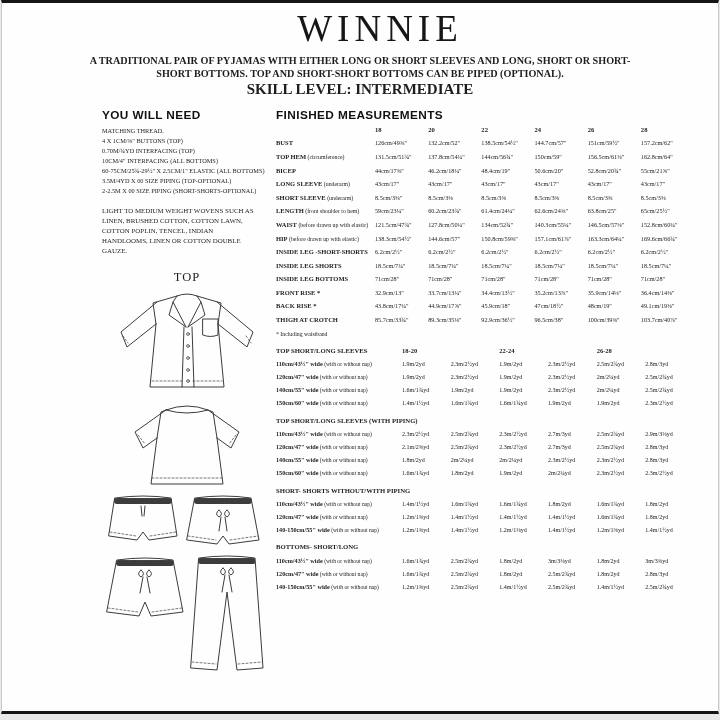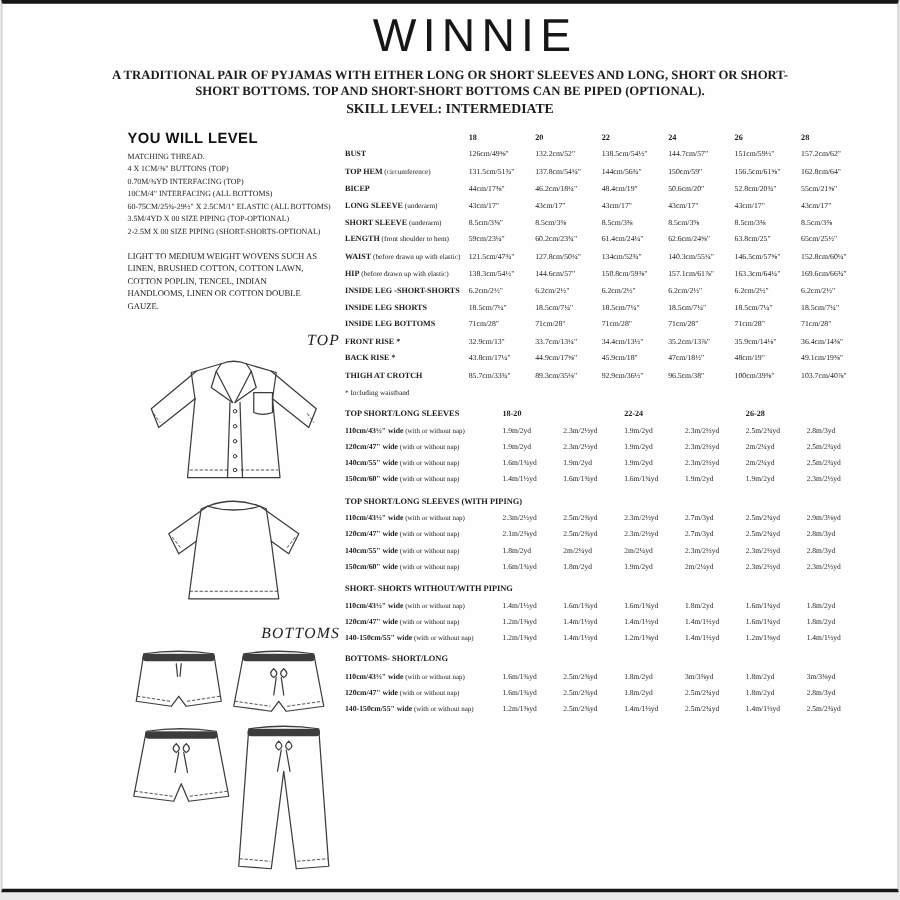--- a/index.html
+++ b/index.html
@@ -3,33 +3,33 @@
 <meta charset="utf-8">
 <style>
   html,body{margin:0;padding:0;background:#e9e9e9;}
   .page{position:relative;width:718px;height:714px;margin:0 auto;background:#fefefe;
     border-top:3px solid #161616;border-bottom:3px solid #161616;
     border-left:1px solid #c9c9c9;border-right:1px solid #c9c9c9;
     box-sizing:border-box;overflow:hidden;color:#1d1d1d;
     font-family:"Liberation Serif",serif;}
   
   .hdr{text-align:center;padding-top:7px;}
-  .title{font-family:Liberation Sans, sans-serif;font-weight:400;font-size:37px;
+  .title{font-family:Liberation Serif, serif;font-weight:400;font-size:37px;
     letter-spacing:5px;line-height:1.05;margin:0;color:#161616;padding-left:40px;}
   .desc{font-weight:700;font-size:10.2px;line-height:1.32;max-width:572px;margin:5px auto 0;font-family:Liberation Serif, serif;}
-  .skill{font-weight:700;font-size:11px;margin:0;}
+  .skill{font-weight:700;font-size:15px;margin:0;}
   
   .main{display:flex;padding:10px 24px 0 100px;}
   .left{flex:0 0 170px;}
   .right{flex:1;padding-left:4px;}
   .h2{font-family:"Liberation Sans",sans-serif;font-weight:700;font-size:11.8px;
     letter-spacing:.4px;margin:0 0 4px 0;color:#111;}
   .ywn{list-style:none;margin:2px 0 10px 0;padding:0;font-size:6.3px;line-height:1.6;}
   .fabric-p{font-size:6.9px;line-height:1.45;margin:2px 0 6px 0;width:152px;}
-  .illus-label{font-size:12.5px;letter-spacing:1px;text-align:right;margin:14px 0 1px 0;font-style:italic;}
+  .illus-label{font-size:12.5px;letter-spacing:1px;text-align:center;margin:14px 0 1px 0;}
   .illus{display:block;margin:0 auto;}
   svg{stroke:#3c3c3c;fill:none;stroke-width:1;stroke-linejoin:round;stroke-linecap:round;}
   .dash{stroke-dasharray:2,2;stroke-width:.7;}
   .gather{stroke-width:6;stroke-dasharray:.8,1.8;}
   .btn{fill:#fefefe;stroke-width:.8;}
   
   .fm{margin-top:4px;}
   .fm-row{display:flex;align-items:baseline;height:13.6px;}
   .fm-label{flex:0 0 99px;font-size:6.5px;font-weight:700;white-space:nowrap;}
   .fm-note{font-weight:400;font-size:5.8px;}
@@ -56,21 +56,21 @@
 
   <div class="hdr">
     <h1 class="title">WINNIE</h1>
     <p class="desc">A TRADITIONAL PAIR OF PYJAMAS WITH EITHER LONG OR SHORT SLEEVES AND LONG, SHORT OR SHORT-SHORT BOTTOMS. TOP AND SHORT-SHORT BOTTOMS CAN BE PIPED (OPTIONAL).</p>
     <p class="skill">SKILL LEVEL:  INTERMEDIATE</p>
   </div>
 
   <div class="main">
 
     <div class="left">
-      <div class="h2">YOU WILL LEVEL</div>
+      <div class="h2">YOU WILL NEED</div>
       <ul class="ywn" id="ywn-list">
           <li class="ywn-item">MATCHING THREAD.</li>
           <li class="ywn-item">4 X 1CM/⅜" BUTTONS (TOP)</li>
           <li class="ywn-item">0.70M/¾YD INTERFACING (TOP)</li>
           <li class="ywn-item">10CM/4" INTERFACING (ALL BOTTOMS)</li>
           <li class="ywn-item">60-75CM/25¾-29½" X 2.5CM/1" ELASTIC (ALL BOTTOMS)</li>
           <li class="ywn-item">3.5M/4YD X 00 SIZE PIPING (TOP-OPTIONAL)</li>
           <li class="ywn-item">2-2.5M X 00 SIZE PIPING (SHORT-SHORTS-OPTIONAL)</li>
         </ul>
 
@@ -100,21 +100,20 @@
       <svg class="illus" width="132" height="92" viewBox="0 0 132 92">
         <path d="M45,12 Q66,4 87,12 Q66,18 45,12"></path>
         <path d="M45,12 L14,34 L22,50 L36,40"></path>
         <path d="M87,12 L118,34 L110,50 L96,40"></path>
         <path d="M36,40 L40,14 L45,12 M96,40 L92,14 L87,12"></path>
         <path d="M36,40 L30,86 L102,86 L96,40"></path>
         <path class="dash" d="M31,80 L101,80"></path>
         <path class="dash" d="M17,37 L24,46 M115,37 L108,46"></path>
       </svg>
 
-      <div class="illus-label">BOTTOMS</div>
 
       <svg class="illus" width="168" height="188" viewBox="0 0 168 188">
 
         <path d="M12,8 Q40,4 68,8 L74,46 L46,50 L40,42 L34,50 L6,46 Z"></path>
         <path class="gather" d="M14,11 L66,11"></path>
         <path class="dash" d="M7,42 L33,46 M47,46 L73,42"></path>
         <path d="M38,16 L39,26 M42,16 L41,26"></path>
 
         <path d="M92,8 Q120,4 148,8 L156,50 L126,54 L120,46 L114,54 L84,50 Z"></path>
         <path class="gather" d="M94,11 L146,11"></path>
@@ -127,20 +126,21 @@
         <path d="M38,80 q-5,4 0,7 q5,-3 0,-7 M46,80 q5,4 0,7 q-5,-3 0,-7 M40,87 l-3,16 M44,87 l3,16"></path>
 
         <path d="M96,68 Q124,64 152,68 L160,178 L134,180 L124,102 L114,180 L88,178 Z"></path>
         <path class="gather" d="M98,71 L150,71"></path>
         <path class="dash" d="M89,172 L113,174 M135,174 L159,172"></path>
         <path d="M120,78 q-5,4 0,7 q5,-3 0,-7 M128,78 q5,4 0,7 q-5,-3 0,-7 M122,85 l-3,17 M126,85 l3,17"></path>
       </svg>
     </div>
 
     <div class="right">
+      <div class="h2">FINISHED MEASUREMENTS</div>
       <div class="fm" id="fm-table">
           <div class="fm-row fm-head">
             <span class="fm-label"></span>
             <span class="fm-val">18</span>
             <span class="fm-val">20</span>
             <span class="fm-val">22</span>
             <span class="fm-val">24</span>
             <span class="fm-val">26</span>
             <span class="fm-val">28</span>
           </div>

